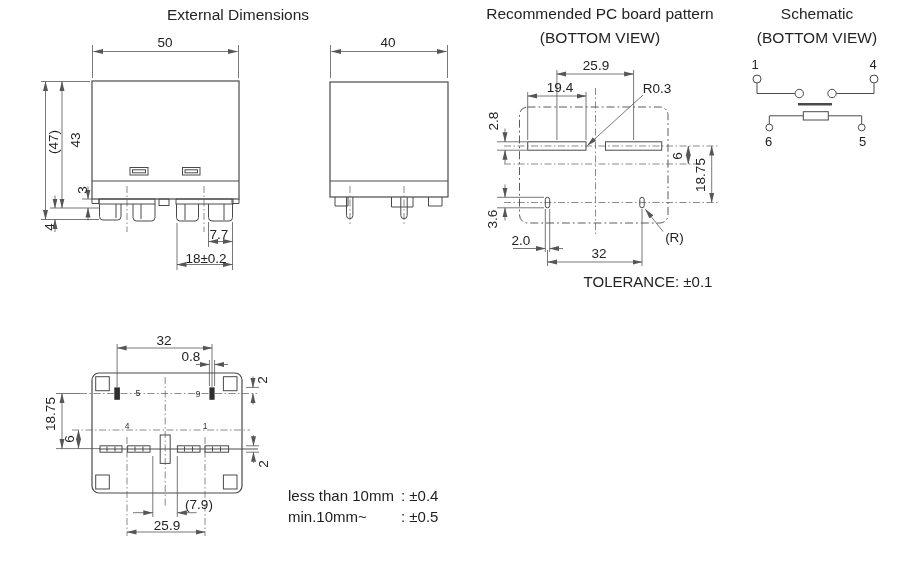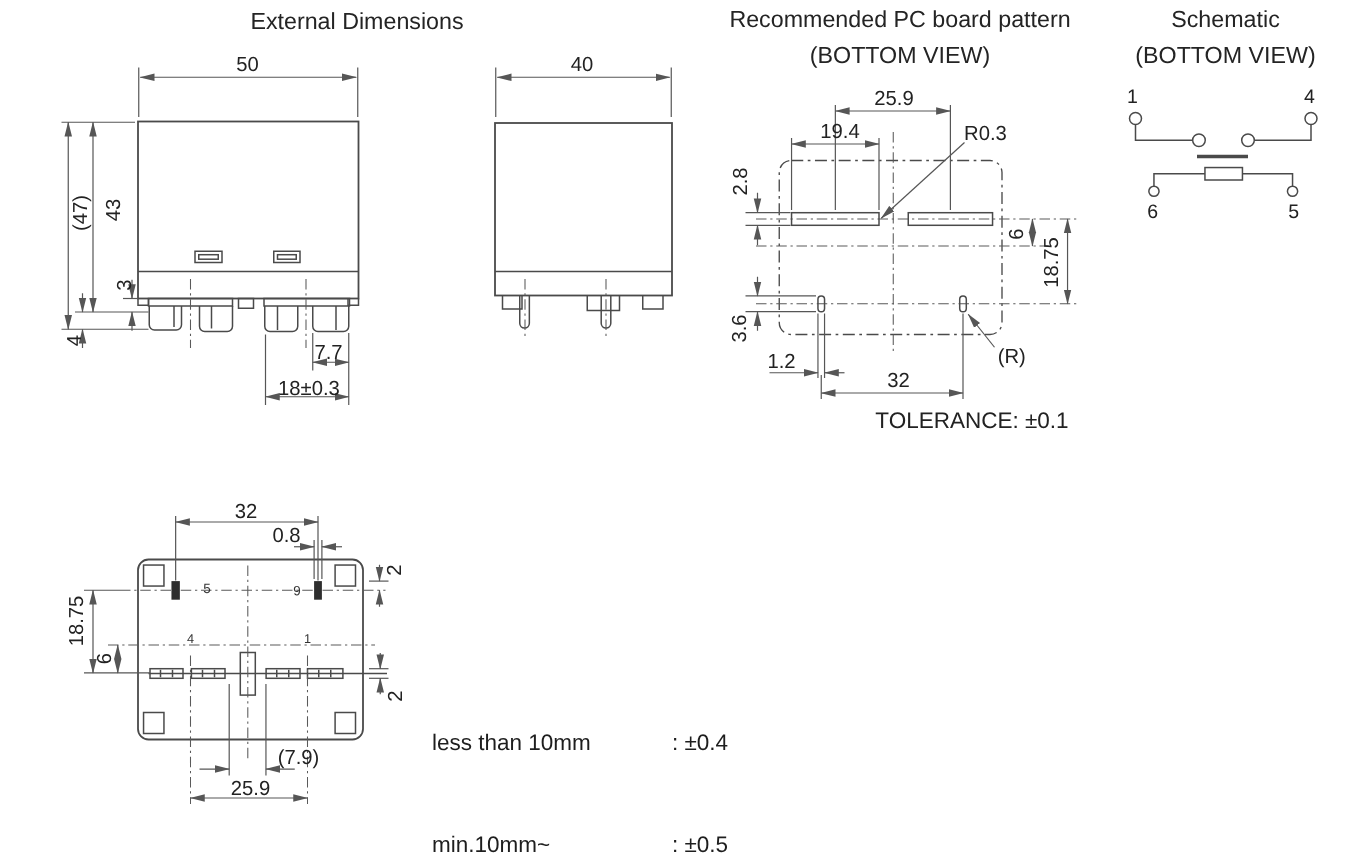--- a/index.html
+++ b/index.html
@@ -15,21 +15,21 @@
   .tiny{font-size:9px;color:#333;}
   .tiny2{font-size:8.5px;color:#333;}
   .tol{font-size:15px;}
   .ln{stroke:#4a4a4a;stroke-width:1.2;fill:none;}
   .th{stroke:#4a4a4a;stroke-width:1;fill:none;}
   .dim{stroke:#565656;stroke-width:0.8;fill:none;}
   .cl{stroke:#5a5a5a;stroke-width:0.7;fill:none;stroke-dasharray:7 2.5 1.5 2.5;}
   .dd{stroke:#4a4a4a;stroke-width:0.9;fill:none;stroke-dasharray:8 3 1.8 3;}
   .blk{fill:#2e2e2e;stroke:none;}
   #tolblock{position:absolute;left:288px;top:486px;font-size:15px;line-height:20.5px;color:#1e1e1e;}
-  #tolblock .grid{display:grid;grid-template-columns:113px auto;gap:47px;}
+  #tolblock .grid{display:grid;grid-template-columns:113px auto;}
   #footnote{position:absolute;left:30px;top:549px;font-size:12.4px;color:#111;}
 </style>
 </head>
 <body>
 
 <div id="stage">
 
 <svg id="art" width="901" height="575" viewBox="0 0 901 575">
   <defs>
     <marker id="arr" viewBox="0 0 10 6" refX="9.5" refY="3" markerWidth="10" markerHeight="6" orient="auto-start-reverse" markerUnits="userSpaceOnUse">
@@ -222,32 +222,32 @@
   <div class="lbl title" style="left:600px;top:37.5px">(BOTTOM VIEW)</div>
   <div class="lbl title" style="left:817px;top:14px">Schematic</div>
   <div class="lbl title" style="left:817px;top:37.5px">(BOTTOM VIEW)</div>
 
   <div class="lbl" style="left:165px;top:43px">50</div>
   <div class="lbl v" style="left:54px;top:142px">(47)</div>
   <div class="lbl v" style="left:76px;top:140px">43</div>
   <div class="lbl v" style="left:83px;top:190px">3</div>
   <div class="lbl v" style="left:50px;top:227px">4</div>
   <div class="lbl" style="left:219px;top:235px">7.7</div>
-  <div class="lbl" style="left:206px;top:258.5px">18±0.3</div>
+  <div class="lbl" style="left:206px;top:258.5px">18±0.2</div>
 
   <div class="lbl" style="left:388px;top:43px">40</div>
 
   <div class="lbl" style="left:596px;top:65.5px">25.9</div>
   <div class="lbl" style="left:560px;top:88px">19.4</div>
   <div class="lbl" style="left:657px;top:89px">R0.3</div>
   <div class="lbl v" style="left:493.5px;top:121px">2.8</div>
   <div class="lbl v" style="left:677.5px;top:155.5px">6</div>
   <div class="lbl v" style="left:701px;top:174.5px">18.75</div>
   <div class="lbl v" style="left:492.5px;top:219px">3.6</div>
-  <div class="lbl" style="left:521px;top:240.5px">1.2</div>
+  <div class="lbl" style="left:521px;top:240.5px">2.0</div>
   <div class="lbl" style="left:599px;top:253.5px">32</div>
   <div class="lbl" style="left:674.5px;top:238px">(R)</div>
   <div class="lbl tol" style="left:648px;top:280.5px">TOLERANCE: ±0.1</div>
 
   <div class="lbl pin" style="left:755px;top:64px">1</div>
   <div class="lbl pin" style="left:873px;top:64px">4</div>
   <div class="lbl pin" style="left:768.5px;top:141px">6</div>
   <div class="lbl pin" style="left:862.5px;top:141px">5</div>
 
   <div class="lbl" style="left:164px;top:341px">32</div>

